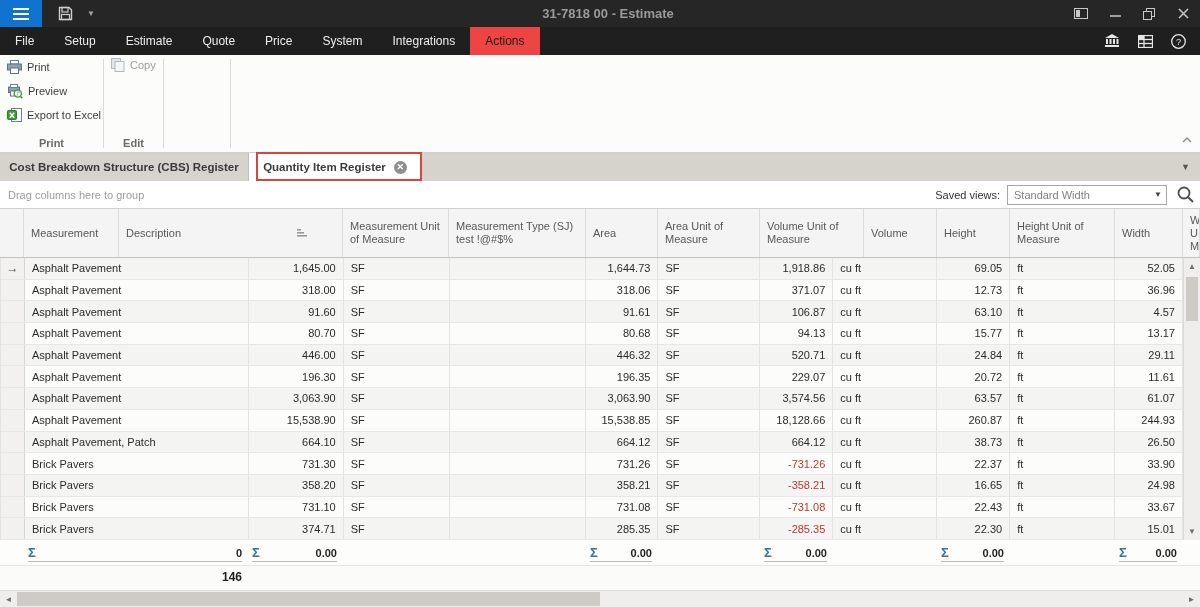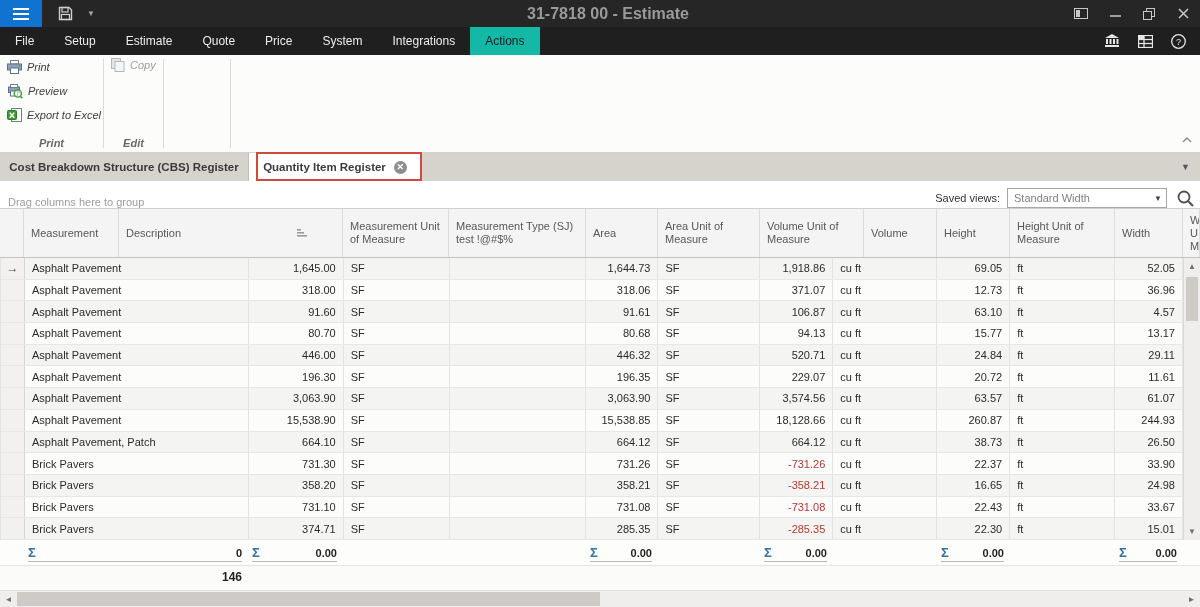--- a/index.html
+++ b/index.html
@@ -7,35 +7,35 @@
   body { font-family:"Liberation Sans", sans-serif; background:#fff; }
   .app { position:relative; width:1200px; height:607px; overflow:hidden; background:#fff; }
 
   
   .titlebar { position:absolute; top:0; left:0; width:100%; height:27px; background:#262626; display:flex; align-items:center; }
   .hamburger { width:42px; height:27px; background:#1073d0; display:flex; flex-direction:column; justify-content:center; align-items:center; gap:3px; cursor:pointer; }
   .hamburger i { display:block; width:16px; height:2px; background:#fff; }
   .tb-btn { height:27px; display:flex; align-items:center; justify-content:center; color:#c9c9c9; }
   .save-btn { width:34px; margin-left:6px; }
   .tb-caret { width:18px; font-size:8px; color:#a5a5a5; }
-  .tb-title { position:absolute; left:16px; right:0; text-align:center; font-size:16px; font-weight:bold; color:#9a9a9a; pointer-events:none; }
+  .tb-title { position:absolute; left:16px; right:0; text-align:center; font-size:13px; font-weight:bold; color:#9a9a9a; pointer-events:none; }
   .win-controls { margin-left:auto; display:flex; height:27px; }
   .win-controls .tb-btn { width:34px; font-size:12px; }
   .win-controls svg { display:block; }
 
   
   .menubar { position:absolute; top:27px; left:0; width:100%; height:28px; background:#1f1f1f; display:flex; align-items:stretch; }
   .menu-item { padding:0 15px; display:flex; align-items:center; font-size:12px; color:#ededed; cursor:pointer; }
-  .menu-item.active { background:#14b8a6; color:#1d1d1d; }
+  .menu-item.active { background:#ef4444; color:#1d1d1d; }
   .menu-right { margin-left:auto; display:flex; align-items:center; gap:18px; padding-right:14px; }
   .menu-right .mr-icon { display:flex; align-items:center; }
 
   
   .ribbon { position:absolute; top:55px; left:0; width:100%; height:98px; background:#fcfcfb; border-bottom:1px solid #d4d0cb; }
-  .ribbon-group { position:absolute; top:0; height:97px;font-style:italic; }
+  .ribbon-group { position:absolute; top:0; height:97px; }
   .rg-print { left:0; width:103px; }
   .rg-edit { left:104px; width:59px; }
   .rg-sources { left:164px; width:66px; }
   .rg-sep { position:absolute; top:4px; bottom:4px; width:1px; background:#dcdad6; }
   .rg-label { position:absolute; bottom:3px; left:0; right:0; text-align:center; font-size:11px; font-weight:bold; color:#6b6964; }
   .ribbon-item { display:flex; align-items:center; gap:5px; font-size:11px; color:#3d3d3d; padding:3px 0 3px 7px; cursor:pointer; white-space:nowrap; }
   .ribbon-item.disabled { color:#9d9d9d; }
   .rg-print .ribbon-item { height:24px; }
   .big-item { display:flex; flex-direction:column; align-items:center; gap:4px; padding-top:7px; font-size:11px; color:#3d3d3d; cursor:pointer; }
   .bluebeam-logo { position:relative; width:30px; height:30px; background:#fff; }
@@ -47,21 +47,21 @@
   .tabstrip { position:absolute; top:153px; left:0; width:100%; height:28px; background:#d6d2cc; display:flex; }
   .doc-tab { display:flex; align-items:center; justify-content:center; gap:8px; font-size:11.5px; font-weight:bold; color:#3a3a3a; cursor:pointer; }
   .doc-tab.t1 { width:249px; border-right:1px solid #c2beb8; }
   .doc-tab.t2 { width:172px;align-items:center; }
   .doc-tab.active { background:#ffffff; }
   .tab-close { width:13px; height:13px; border-radius:50%; background:#8d8d8d; color:#fff; font-size:9px; line-height:13px; text-align:center; font-weight:bold; cursor:pointer; }
   .tabstrip-caret { margin-left:auto; align-self:center; padding-right:10px; font-size:9px; color:#555; cursor:pointer; }
   .annotation-box { position:absolute; left:256px; top:152px; width:166px; height:29px; border:2px solid #d14840; pointer-events:none; z-index:50; }
 
   
-  .groupbar { position:absolute; top:181px; left:0; width:100%; height:28px; background:#fff; border-bottom:1px solid #cfcfcf; display:flex; align-items:flex-end; }
+  .groupbar { position:absolute; top:181px; left:0; width:100%; height:28px; background:#fff; border-bottom:1px solid #cfcfcf; display:flex; align-items:center; }
   .group-hint { padding-left:8px; font-size:11px; color:#9c9c9c; }
   .groupbar-right { margin-left:auto; display:flex; align-items:center; gap:7px; padding-right:4px; }
   .sv-label { font-size:11px; color:#333; }
   .sv-select { width:160px; height:20px; border:1px solid #a8a6a2; background:#fff; display:flex; align-items:center; cursor:pointer; }
   .sv-select .sv-value { flex:1; padding-left:6px; font-size:11px; color:#7f7f7f; }
   .sv-select .sv-caret { width:16px; font-size:8px; color:#444; text-align:center; }
   .search-btn { width:22px; display:flex; align-items:center; justify-content:center; cursor:pointer; }
 
   
   .grid { position:absolute; top:209px; left:0; width:100%; height:398px; background:#fff; }

